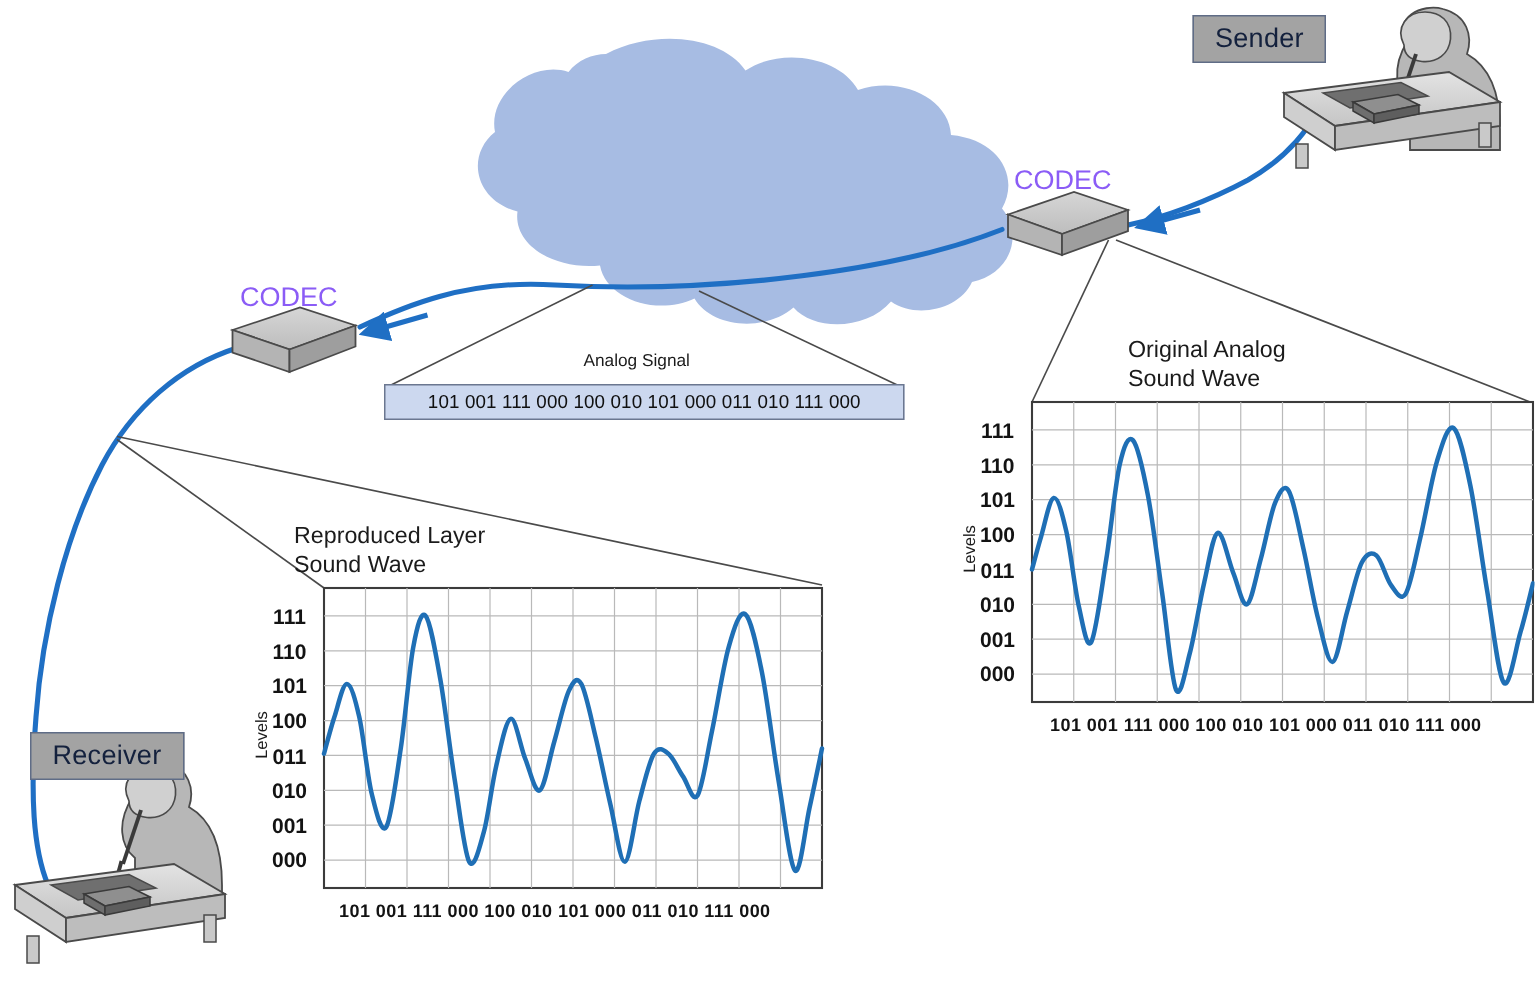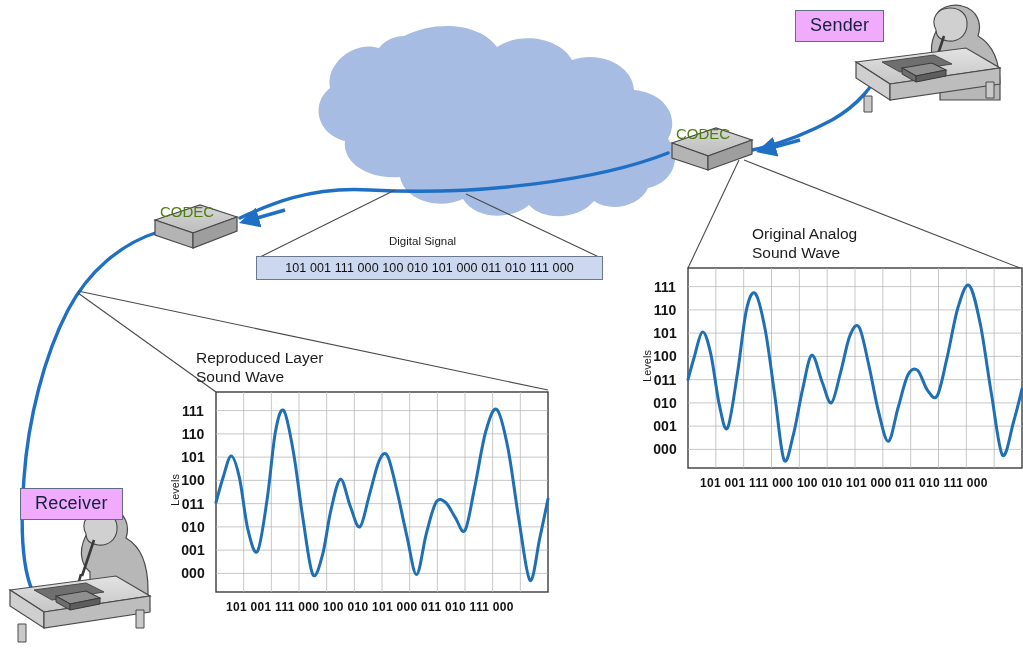--- a/index.html
+++ b/index.html
@@ -9,35 +9,34 @@
     font-family:"Liberation Sans", sans-serif;
     color:#1b1b1b;
     overflow:hidden;
     position:relative;
   }
   #stage{position:absolute;inset:0;width:1023px;height:656px;}
   svg.layer{position:absolute;left:0;top:0;width:1023px;height:656px;overflow:visible;}
 
   .lbl-box{
     position:absolute;
-    background:#f0abfc;
+    background:#a3a3a3;
     border:1px solid #5f6c86;
     color:#14213d;
     font-size:18px;
     letter-spacing:.2px;
     padding:4px 14px 5px 14px;
     text-align:center;
     white-space:nowrap;
   }
   .codec-label{
     position:absolute;
-    font-size:15px;
-    color:#4d7c0f;
-    white-space:nowrap;
-    margin-top:15px;
+    font-size:18px;
+    color:#8b5cf6;
+    white-space:nowrap;
   }
   .chart-title{
     position:absolute;
     font-size:15.5px;
     line-height:19px;
     color:#1b1b1b;
     text-align:left;
     white-space:pre-line;
   }
   .ds-title{
@@ -259,21 +258,21 @@
   </svg>
 
 
   <div class="lbl-box" style="left:795px;top:10px;">Sender</div>
 
   <div class="lbl-box" style="left:20px;top:488px;">Receiver</div>
 
   <div class="codec-label" style="left:676px;top:110px;">CODEC</div>
   <div class="codec-label" style="left:160px;top:188px;">CODEC</div>
 
-  <div class="ds-title" style="left:389px;top:235px;">Digital Signal</div>
+  <div class="ds-title" style="left:389px;top:235px;">Analog Signal</div>
   <div class="ds-box" style="left:256px;top:256px;width:345px;height:22px;">101 001  111 000 100 010 101 000 011 010 111 000</div>
 
   <div class="chart-title" style="left:752px;top:224px;width:210px;">Original Analog
 Sound Wave</div>
   <div class="ylab" style="left:617px;top:360px;width:60px;text-align:center;">Levels</div>
   <div class="xticks" style="left:700px;top:476px;">101 001 111 000 100 010 101 000 011 010 111 000</div>
 
   <div class="chart-title" style="left:196px;top:348px;width:216px;">Reproduced Layer
 Sound Wave</div>
   <div class="ylab" style="left:145px;top:484px;width:60px;text-align:center;">Levels</div>

